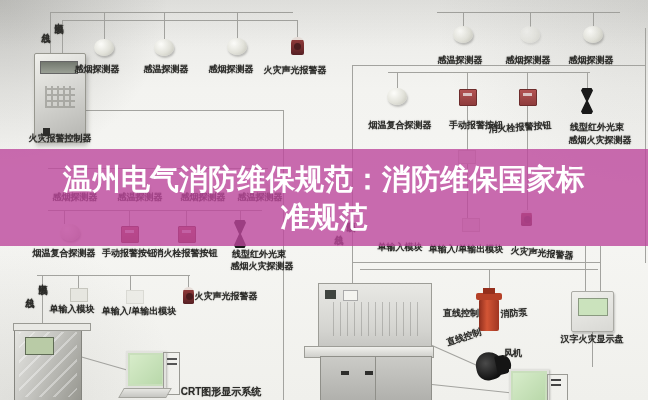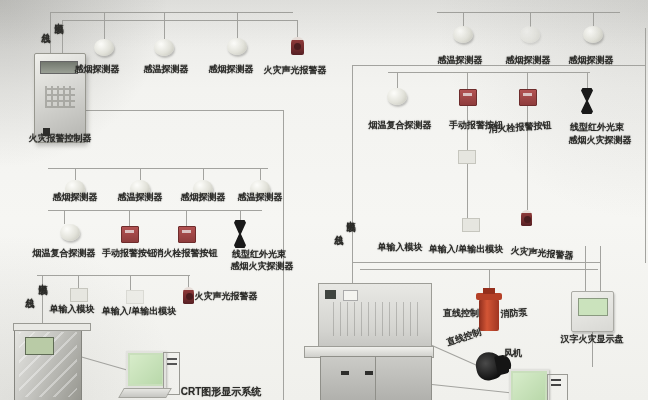--- a/index.html
+++ b/index.html
@@ -256,14 +256,18 @@
   <div class="lbl" style="left:466px;top:244px">单输入/单输出模块</div>
   <div class="lbl tilt-r" style="left:542px;top:248px">火灾声光报警器</div>
   <div class="lbl" style="left:461px;top:308px">直线控制</div>
   <div class="lbl tilt-l" style="left:514px;top:308px">消防泵</div>
   <div class="lbl diag" style="left:464px;top:332px">直线控制</div>
   <div class="lbl" style="left:513px;top:348px">风机</div>
   <div class="lbl" style="left:592px;top:334px">汉字火灾显示盘</div>
 
   <div id="vig"></div>
 
+  <div id="band">
+    <div class="t">温州电气消防维保规范：消防维保国家标</div>
+    <div class="t">准规范</div>
+  </div>
 
 </div>
 
 </body></html>

